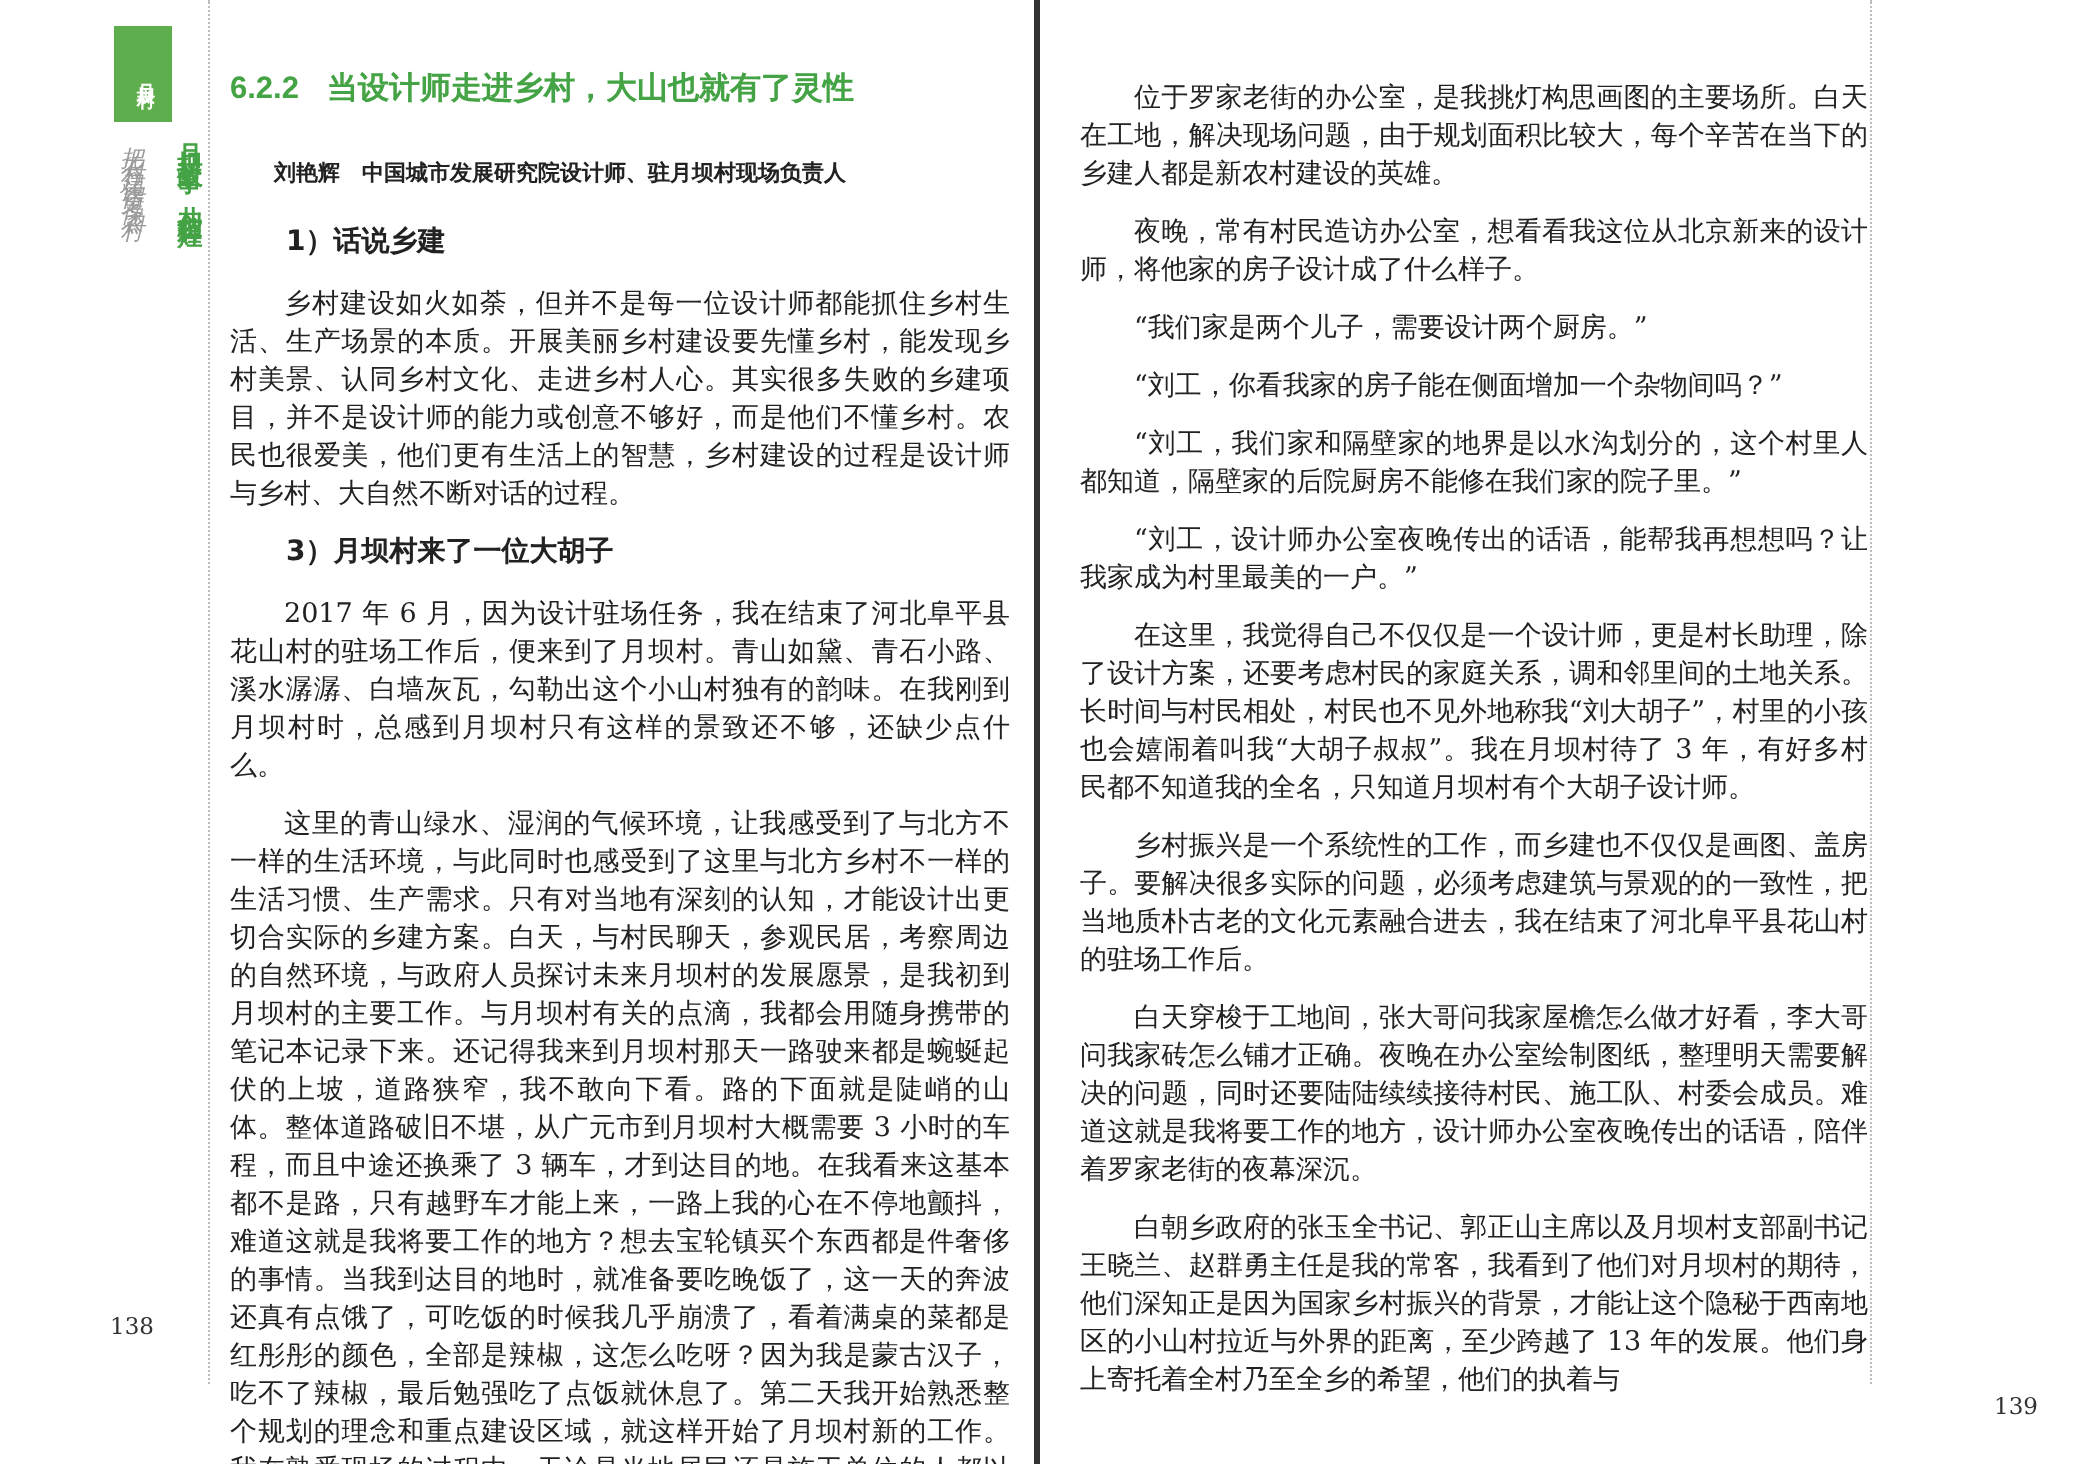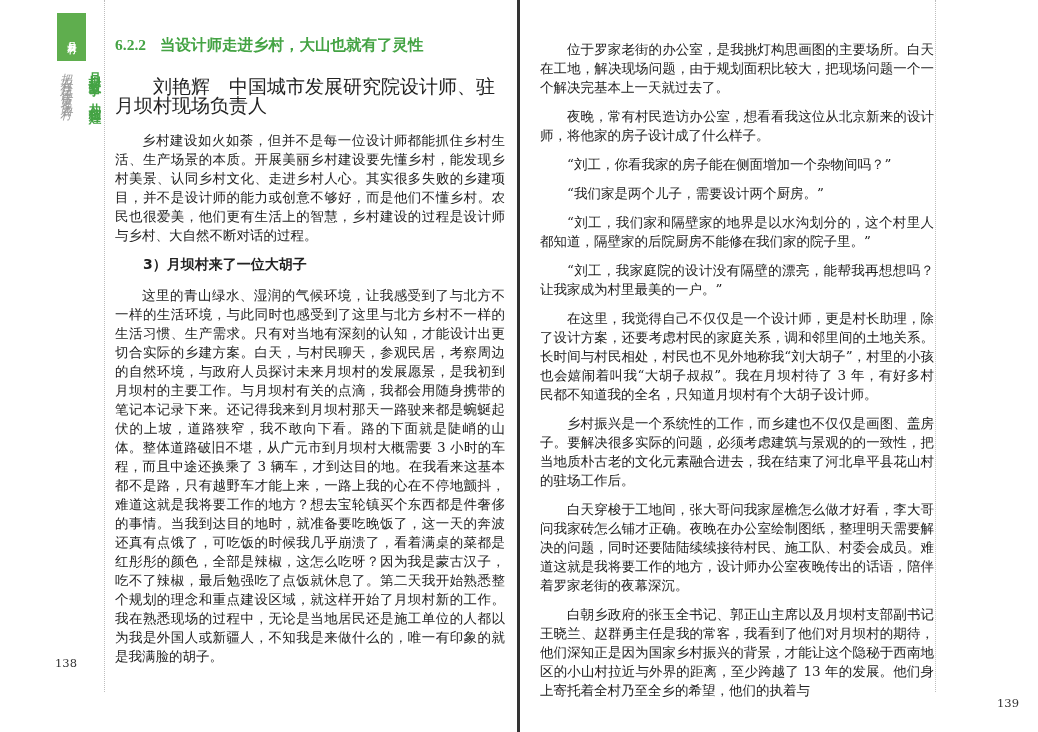--- a/index.html
+++ b/index.html
@@ -53,28 +53,28 @@
     font-family:"DejaVu Serif","Liberation Serif",serif;
   }
 
   
   .page-body{position:absolute;}
   .page-left-body{left:115px;top:34px;width:390px;}
   .page-right-body{left:540px;top:40px;width:394px;}
 
   .section-heading{
     color:var(--accent-green);
-    font-family:Liberation Serif, serif;
+    font-family:Liberation Sans, sans-serif;
     font-weight:bold;font-size:15.5px;line-height:21px;
     margin:0 0 22px 0;
   }
   .section-heading .sec-num{margin-right:14px;}
   .author-line{
     font-family:"DejaVu Sans","Liberation Sans",sans-serif;
-    font-weight:normal;font-size:19px;line-height:19px;
+    font-weight:bold;font-size:11px;line-height:19px;
     margin:0 0 16px 0;text-indent:2em;
   }
   .sub-heading{
     font-family:"DejaVu Sans","Liberation Sans",sans-serif;
     font-weight:bold;font-size:14px;line-height:19px;
     margin:6px 0 12px 0;text-indent:2em;
   }
   p.body-para{
     font-size:13.5px;line-height:19px;
     text-align:justify;text-indent:2em;
@@ -102,33 +102,35 @@
     <span>月坝村</span>
   </div>
   <div class="series-title">月坝村故事　共创辉煌</div>
   <div class="slogan">把农村建设得更像农村</div>
 
   <div class="page-body page-left-body">
     <h3 class="section-heading">
       <span class="sec-num">6.2.2</span><span>当设计师走进乡村，大山也就有了灵性</span>
     </h3>
     <div class="author-line">刘艳辉　中国城市发展研究院设计师、驻月坝村现场负责人</div>
+    <div class="sub-heading">1）话说乡建</div>
     <p class="body-para">乡村建设如火如荼，但并不是每一位设计师都能抓住乡村生活、生产场景的本质。开展美丽乡村建设要先懂乡村，能发现乡村美景、认同乡村文化、走进乡村人心。其实很多失败的乡建项目，并不是设计师的能力或创意不够好，而是他们不懂乡村。农民也很爱美，他们更有生活上的智慧，乡村建设的过程是设计师与乡村、大自然不断对话的过程。</p>
     <div class="sub-heading">3）月坝村来了一位大胡子</div>
+    <p class="body-para">2017 年 6 月，因为设计驻场任务，我在结束了河北阜平县花山村的驻场工作后，便来到了月坝村。青山如黛、青石小路、溪水潺潺、白墙灰瓦，勾勒出这个小山村独有的韵味。在我刚到月坝村时，总感到月坝村只有这样的景致还不够，还缺少点什么。</p>
     <p class="body-para">这里的青山绿水、湿润的气候环境，让我感受到了与北方不一样的生活环境，与此同时也感受到了这里与北方乡村不一样的生活习惯、生产需求。只有对当地有深刻的认知，才能设计出更切合实际的乡建方案。白天，与村民聊天，参观民居，考察周边的自然环境，与政府人员探讨未来月坝村的发展愿景，是我初到月坝村的主要工作。与月坝村有关的点滴，我都会用随身携带的笔记本记录下来。还记得我来到月坝村那天一路驶来都是蜿蜒起伏的上坡，道路狭窄，我不敢向下看。路的下面就是陡峭的山体。整体道路破旧不堪，从广元市到月坝村大概需要 3 小时的车程，而且中途还换乘了 3 辆车，才到达目的地。在我看来这基本都不是路，只有越野车才能上来，一路上我的心在不停地颤抖，难道这就是我将要工作的地方？想去宝轮镇买个东西都是件奢侈的事情。当我到达目的地时，就准备要吃晚饭了，这一天的奔波还真有点饿了，可吃饭的时候我几乎崩溃了，看着满桌的菜都是红彤彤的颜色，全部是辣椒，这怎么吃呀？因为我是蒙古汉子，吃不了辣椒，最后勉强吃了点饭就休息了。第二天我开始熟悉整个规划的理念和重点建设区域，就这样开始了月坝村新的工作。我在熟悉现场的过程中，无论是当地居民还是施工单位的人都以为我是外国人或新疆人，不知我是来做什么的，唯一有印象的就是我满脸的胡子。</p>
   </div>
   <div class="page-number page-number-left">138</div>
 
   <div class="page-body page-right-body">
-    <p class="body-para">位于罗家老街的办公室，是我挑灯构思画图的主要场所。白天在工地，解决现场问题，由于规划面积比较大，把现场问题一个一个解决完基本上一天就过去了。</p>
+    <p class="body-para">位于罗家老街的办公室，是我挑灯构思画图的主要场所。白天在工地，解决现场问题，由于规划面积比较大，每个辛苦在当下的乡建人都是新农村建设的英雄。</p>
     <p class="body-para">夜晚，常有村民造访办公室，想看看我这位从北京新来的设计师，将他家的房子设计成了什么样子。</p>
+    <p class="body-para">“我们家是两个儿子，需要设计两个厨房。”</p>
     <p class="body-para">“刘工，你看我家的房子能在侧面增加一个杂物间吗？”</p>
-    <p class="body-para">“我们家是两个儿子，需要设计两个厨房。”</p>
     <p class="body-para">“刘工，我们家和隔壁家的地界是以水沟划分的，这个村里人都知道，隔壁家的后院厨房不能修在我们家的院子里。”</p>
-    <p class="body-para">“刘工，我家庭院的设计没有隔壁的漂亮，能帮我再想想吗？让我家成为村里最美的一户。”</p>
+    <p class="body-para">“刘工，设计师办公室夜晚传出的话语，能帮我再想想吗？让我家成为村里最美的一户。”</p>
     <p class="body-para">在这里，我觉得自己不仅仅是一个设计师，更是村长助理，除了设计方案，还要考虑村民的家庭关系，调和邻里间的土地关系。长时间与村民相处，村民也不见外地称我“刘大胡子”，村里的小孩也会嬉闹着叫我“大胡子叔叔”。我在月坝村待了 3 年，有好多村民都不知道我的全名，只知道月坝村有个大胡子设计师。</p>
     <p class="body-para">乡村振兴是一个系统性的工作，而乡建也不仅仅是画图、盖房子。要解决很多实际的问题，必须考虑建筑与景观的的一致性，把当地质朴古老的文化元素融合进去，我在结束了河北阜平县花山村的驻场工作后。</p>
     <p class="body-para">白天穿梭于工地间，张大哥问我家屋檐怎么做才好看，李大哥问我家砖怎么铺才正确。夜晚在办公室绘制图纸，整理明天需要解决的问题，同时还要陆陆续续接待村民、施工队、村委会成员。难道这就是我将要工作的地方，设计师办公室夜晚传出的话语，陪伴着罗家老街的夜幕深沉。</p>
     <p class="body-para">白朝乡政府的张玉全书记、郭正山主席以及月坝村支部副书记王晓兰、赵群勇主任是我的常客，我看到了他们对月坝村的期待，他们深知正是因为国家乡村振兴的背景，才能让这个隐秘于西南地区的小山村拉近与外界的距离，至少跨越了 13 年的发展。他们身上寄托着全村乃至全乡的希望，他们的执着与</p>
   </div>
   <div class="page-number page-number-right">139</div>
 
 </div>
 
 </body></html>

